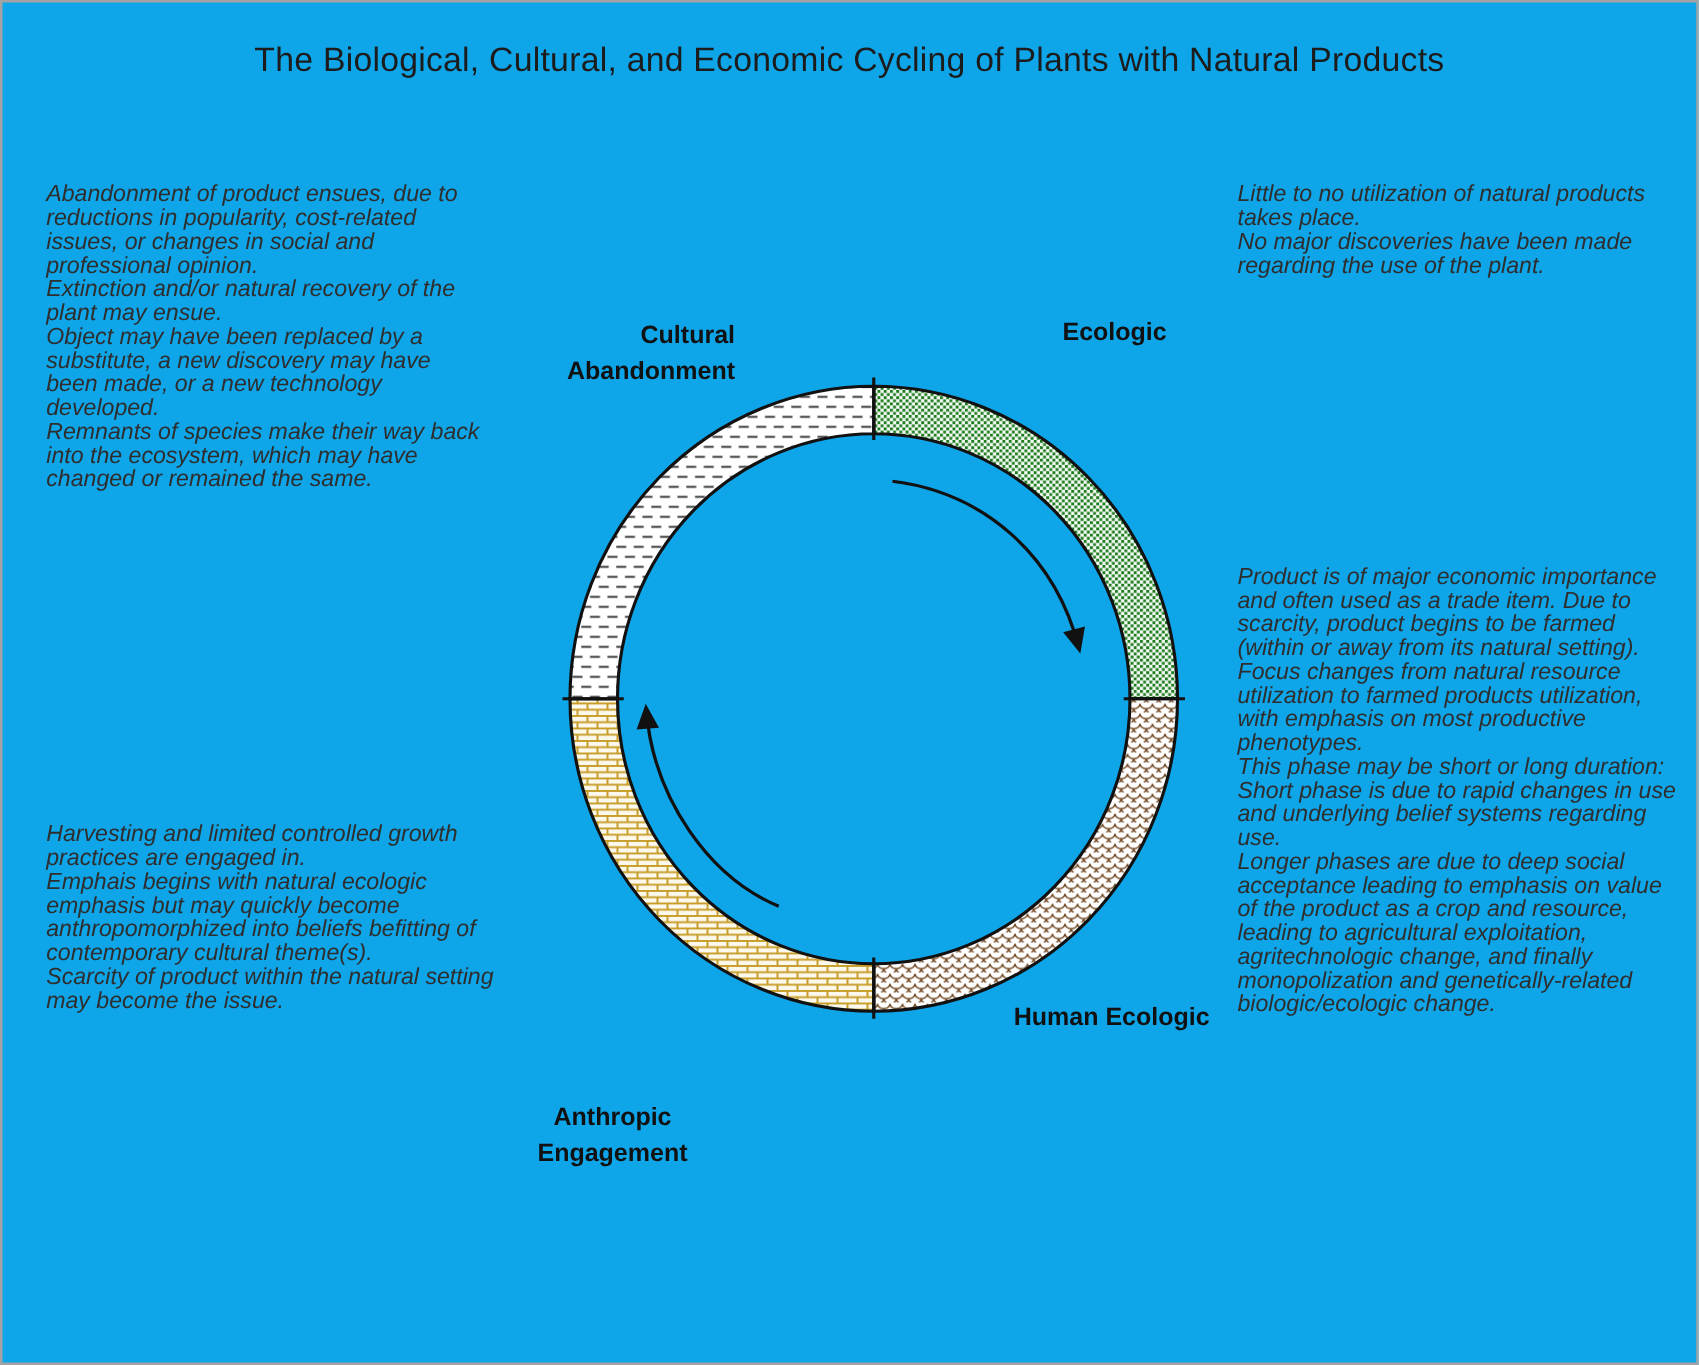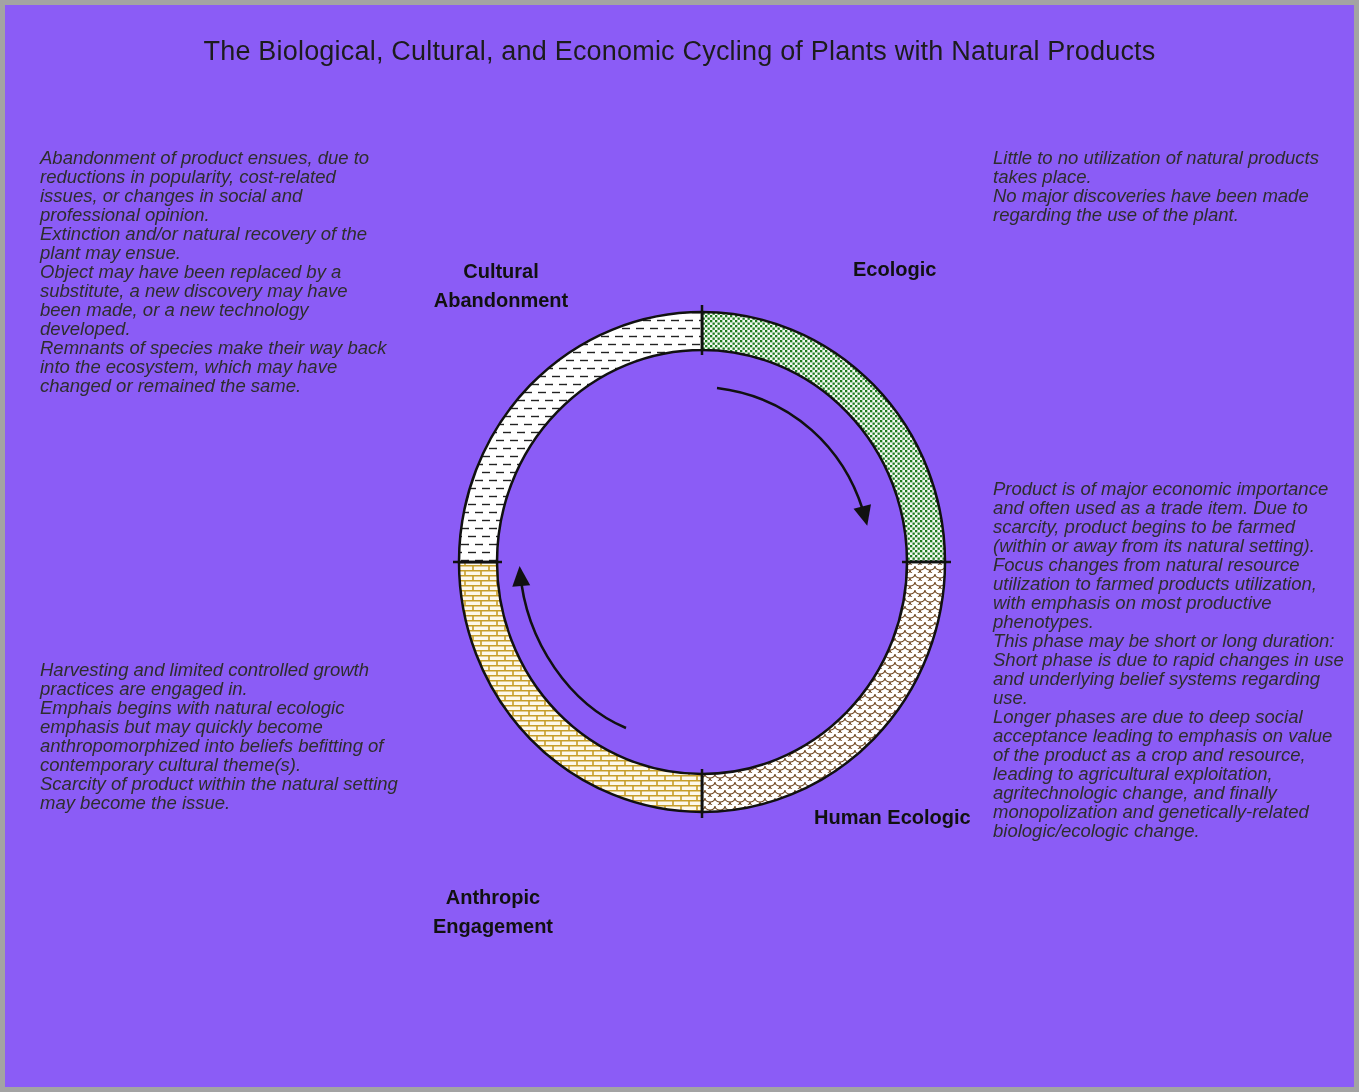--- a/index.html
+++ b/index.html
@@ -2,22 +2,22 @@
 <html><head>
 <meta charset="utf-8">
 <style>
   * { margin: 0; padding: 0; box-sizing: border-box; }
   html, body { background: #fff; }
   body { font-family: "Liberation Sans", sans-serif; }
   .canvas {
     position: relative;
     width: 1359px;
     height: 1092px;
-    background: #8b5cf6;
-    border: 5px solid #a3a3a3;
+    background: #0ea5e9;
+    border: 2px solid #a3a3a3;
     overflow: hidden;
   }
   .title {
     position: absolute;
     top: 31px;
     left: 0;
     width: 100%;
     text-align: center;
     font-size: 27px;
     font-weight: 400;
@@ -27,30 +27,30 @@
   .note {
     position: absolute;
     font-style: italic;
     font-size: 18.5px;
     line-height: 19px;
     color: #2e2e2e;
   }
   .note p { margin: 0; }
   .note-top-left   { left: 35px;  top: 143px; width: 350px; }
   .note-top-right  { left: 988px; top: 143px; width: 352px; }
-  .note-mid-right  { left: 988px; top: 474px; width: 356px; }
+  .note-mid-right  { left: 988px; top: 449px; width: 356px; }
   .note-bottom-left{ left: 35px;  top: 655px; width: 362px; }
   .phase-label {
     position: absolute;
     font-weight: 700;
     font-size: 20px;
     line-height: 29px;
     color: #111;
   }
-  .label-cultural   { left: 406px; top: 252px; width: 180px; text-align: center; }
+  .label-cultural   { left: 406px; top: 252px; width: 180px; text-align: right; }
   .label-ecologic   { left: 848px; top: 250px; }
   .label-human      { left: 809px; top: 798px; }
   .label-anthropic  { left: 398px; top: 834px; width: 180px; text-align: center; margin-top: 44px; }
   svg.diagram {
     position: absolute;
     left: 0; top: 0;
     width: 1359px; height: 1092px;
   }
 </style>
 </head>

